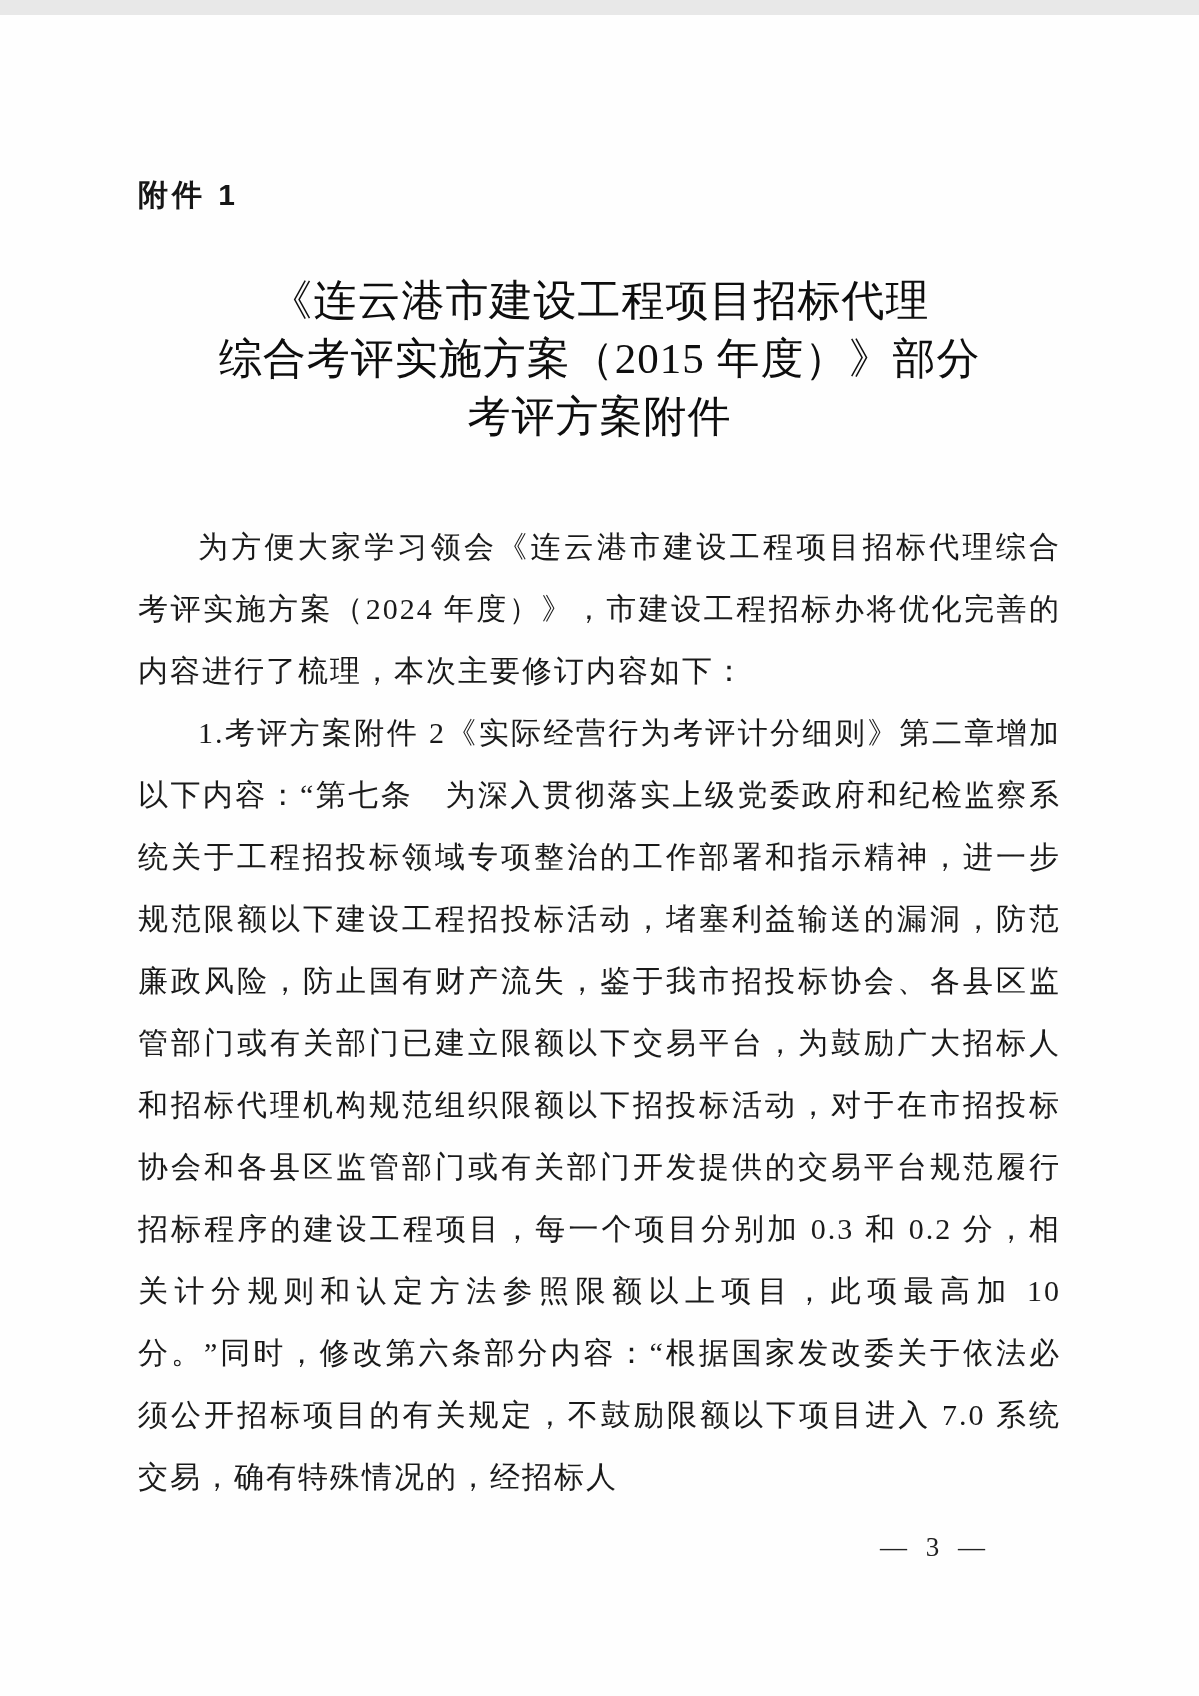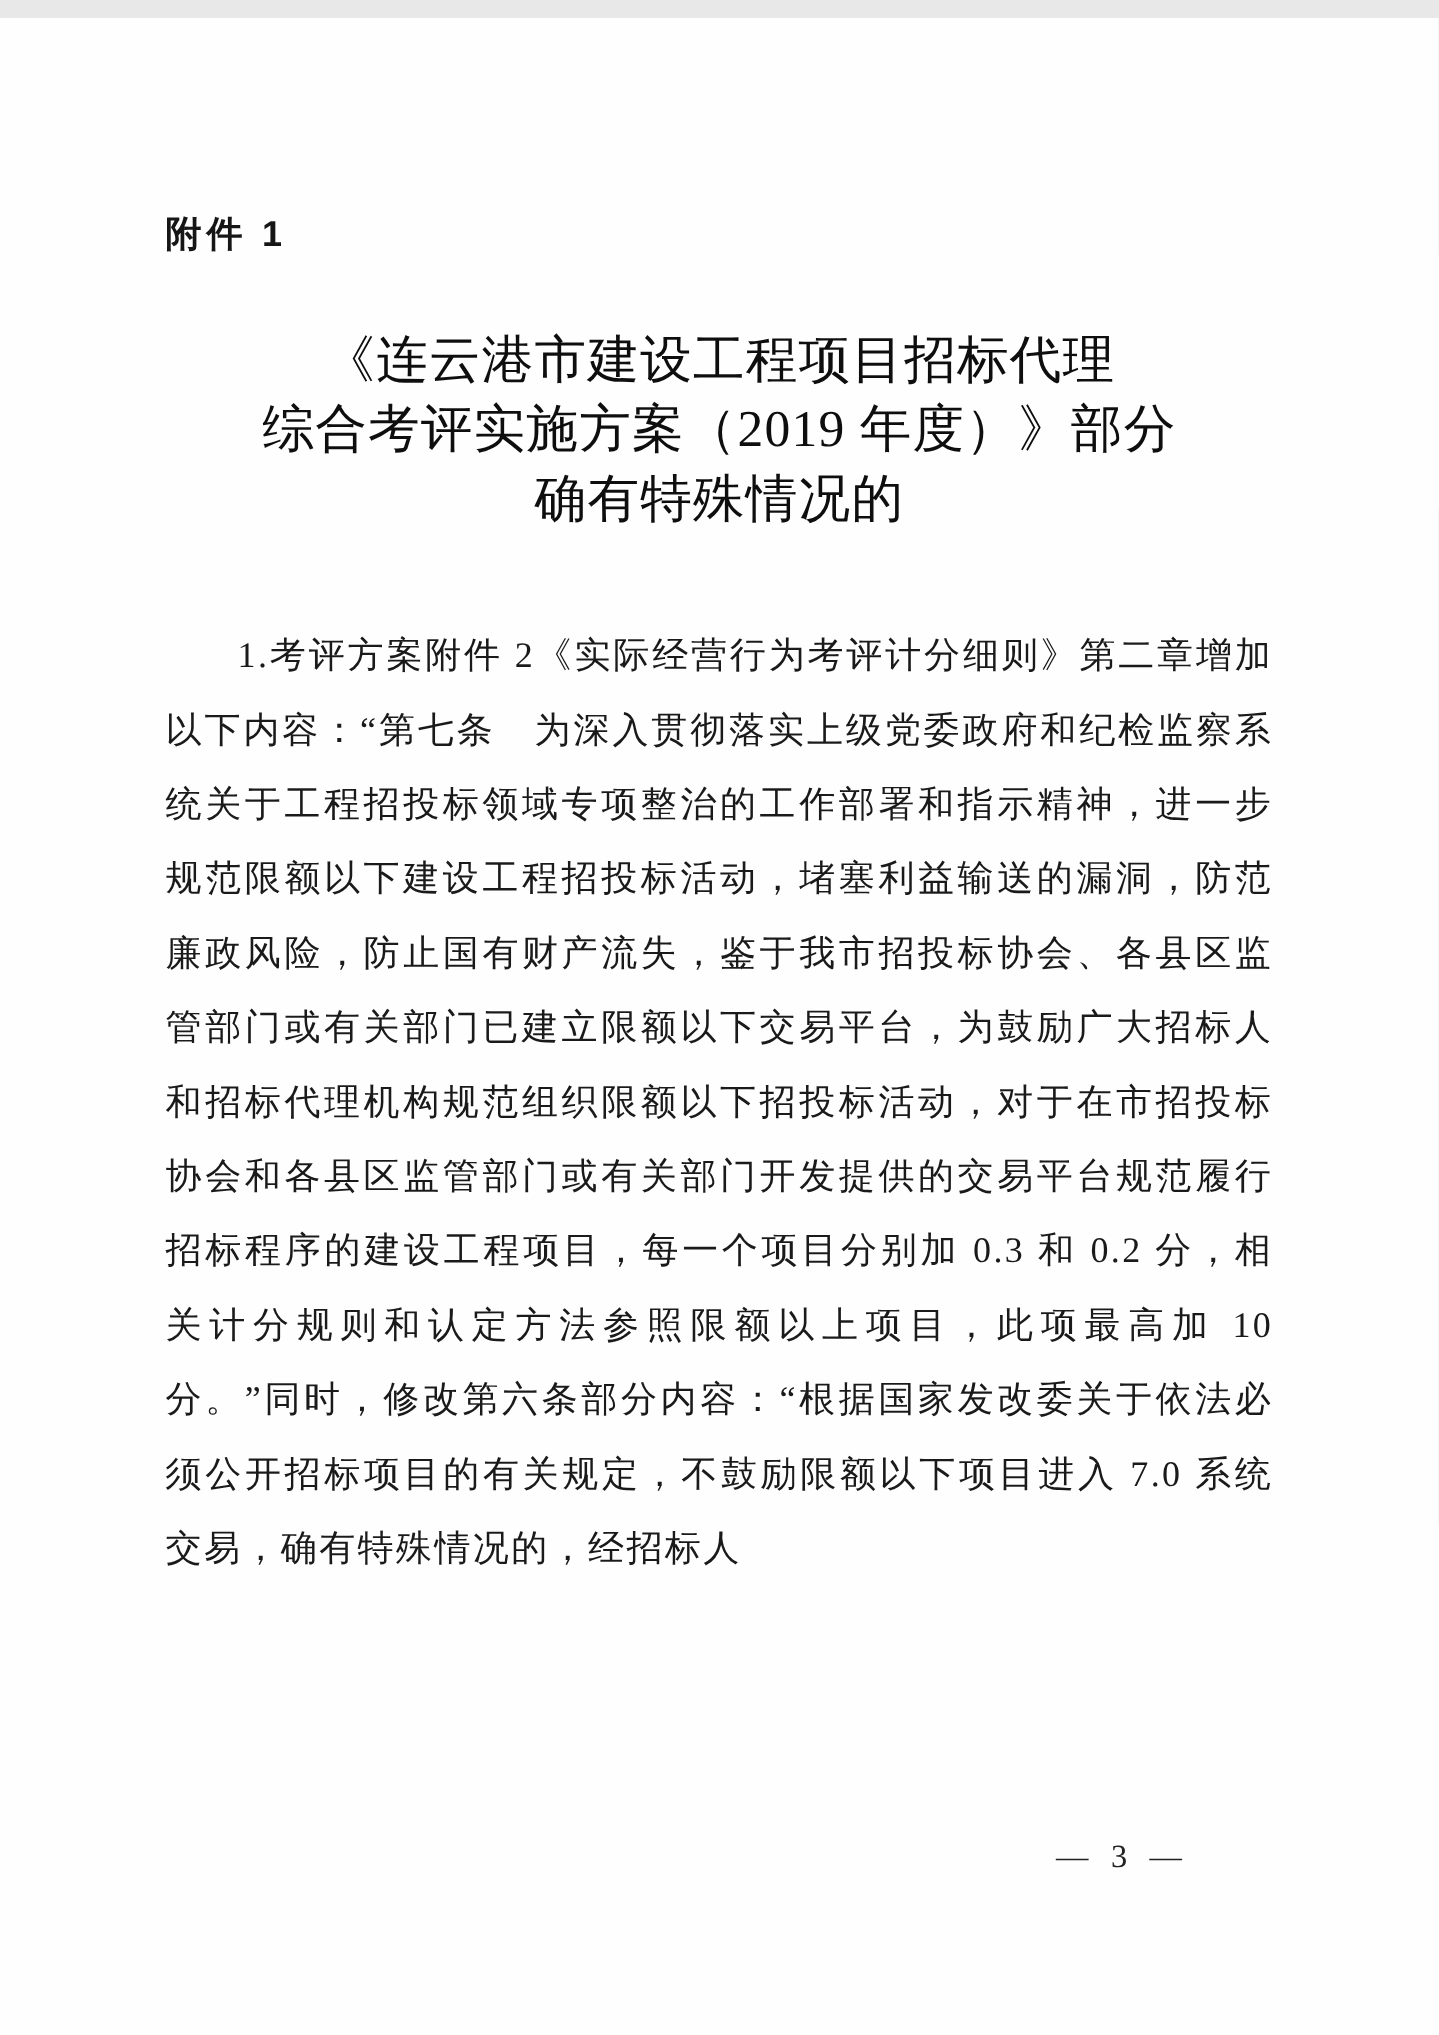--- a/index.html
+++ b/index.html
@@ -72,24 +72,25 @@
 </head>
 <body>
 
 <div class="page">
   <div class="content">
 
     <div class="attachment-label">附件 1</div>
 
     <h1 class="doc-title">
       <span class="title-line">《连云港市建设工程项目招标代理</span>
-      <span class="title-line">综合考评实施方案（2019 年度）》部分</span>
-      <span class="title-line">确有特殊情况的</span>
+      <span class="title-line">综合考评实施方案（2015 年度）》部分</span>
+      <span class="title-line">考评方案附件</span>
     </h1>
 
     <div class="body-text">
+      <p>为方便大家学习领会《连云港市建设工程项目招标代理综合考评实施方案（2024 年度）》，市建设工程招标办将优化完善的内容进行了梳理，本次主要修订内容如下：</p>
       <p>1.考评方案附件 2《实际经营行为考评计分细则》第二章增加以下内容：“第七条　为深入贯彻落实上级党委政府和纪检监察系统关于工程招投标领域专项整治的工作部署和指示精神，进一步规范限额以下建设工程招投标活动，堵塞利益输送的漏洞，防范廉政风险，防止国有财产流失，鉴于我市招投标协会、各县区监管部门或有关部门已建立限额以下交易平台，为鼓励广大招标人和招标代理机构规范组织限额以下招投标活动，对于在市招投标协会和各县区监管部门或有关部门开发提供的交易平台规范履行招标程序的建设工程项目，每一个项目分别加 0.3 和 0.2 分，相关计分规则和认定方法参照限额以上项目，此项最高加 10 分。”同时，修改第六条部分内容：“根据国家发改委关于依法必须公开招标项目的有关规定，不鼓励限额以下项目进入 7.0 系统交易，确有特殊情况的，经招标人</p>
     </div>
 
   </div>
 
   <div class="page-number">— 3 —</div>
 </div>
 
 </body></html>

